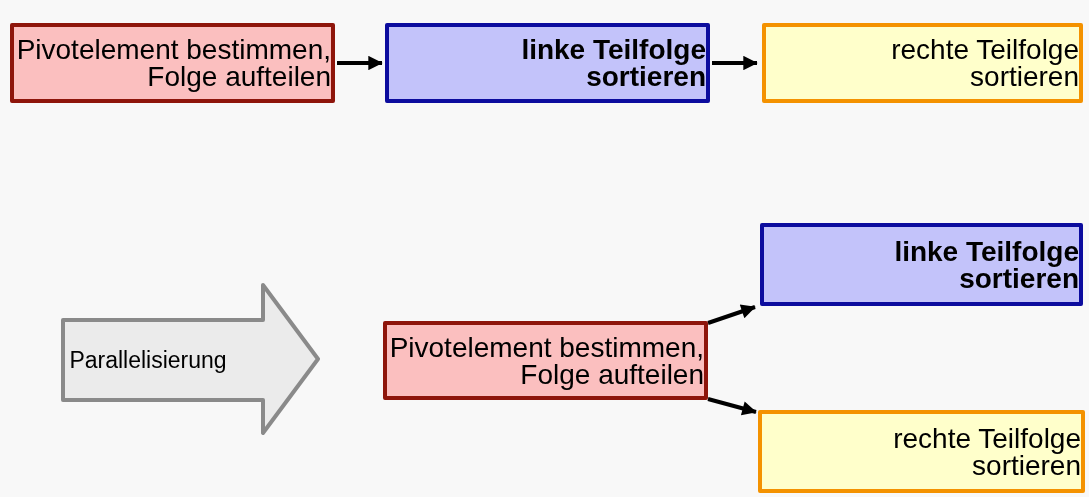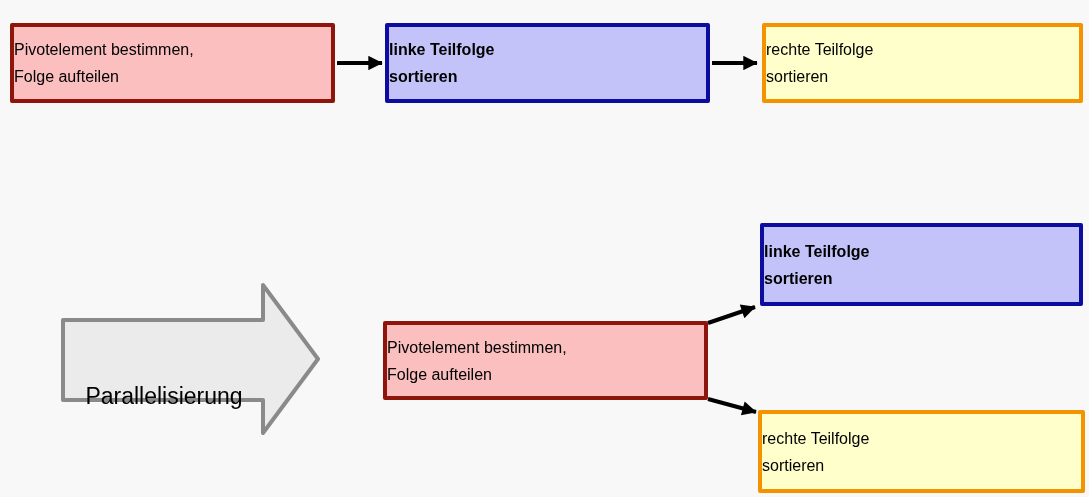--- a/index.html
+++ b/index.html
@@ -35,51 +35,50 @@
     stroke-width: 4;
     stroke-linejoin: round;
   }
   .box {
     position: absolute;
     box-sizing: border-box;
     border: 4px solid #000;
     border-radius: 2px;
     display: flex;
     flex-direction: column;
-    align-items: flex-start;
+    align-items: flex-end;
     justify-content: center;
     text-align: center;
-    font-size: 16px;
+    font-size: 28px;
     line-height: 27px;
     color: var(--text_color, #000000);
   }
   .box.red {
     background: var(--box_red_fill, #fbbfbf);
     border-color: var(--box_red_border, #8e150b);
   }
   .box.blue {
     background: var(--box_blue_fill, #c3c3fa);
     border-color: var(--box_blue_border, #0c0c9e);
     font-weight: bold;
   }
   .box.yellow {
     background: var(--box_yellow_fill, #ffffcb);
     border-color: var(--box_yellow_border, #f49200);
   }
   .transform-label {
     position: absolute;
-    left: 64px;
+    left: 48px;
     top: 344px;
     width: 200px;
     height: 32px;
     line-height: 32px;
     text-align: center;
     font-size: 23px;
     color: var(--text_color, #000000);
-    margin-top: 36px;
   }
   
   #box-pivot-top    { left: 10px;  top: 23px;  width: 325px; height: 80px; }
   #box-left-top     { left: 385px; top: 23px;  width: 325px; height: 80px; }
   #box-right-top    { left: 762px; top: 23px;  width: 321px; height: 80px; }
   #box-pivot-bottom { left: 383px; top: 321px; width: 325px; height: 79px; }
   #box-left-bottom  { left: 760px; top: 223px; width: 323px; height: 83px; }
   #box-right-bottom { left: 758px; top: 410px; width: 327px; height: 83px; }
 </style>
 </head>

